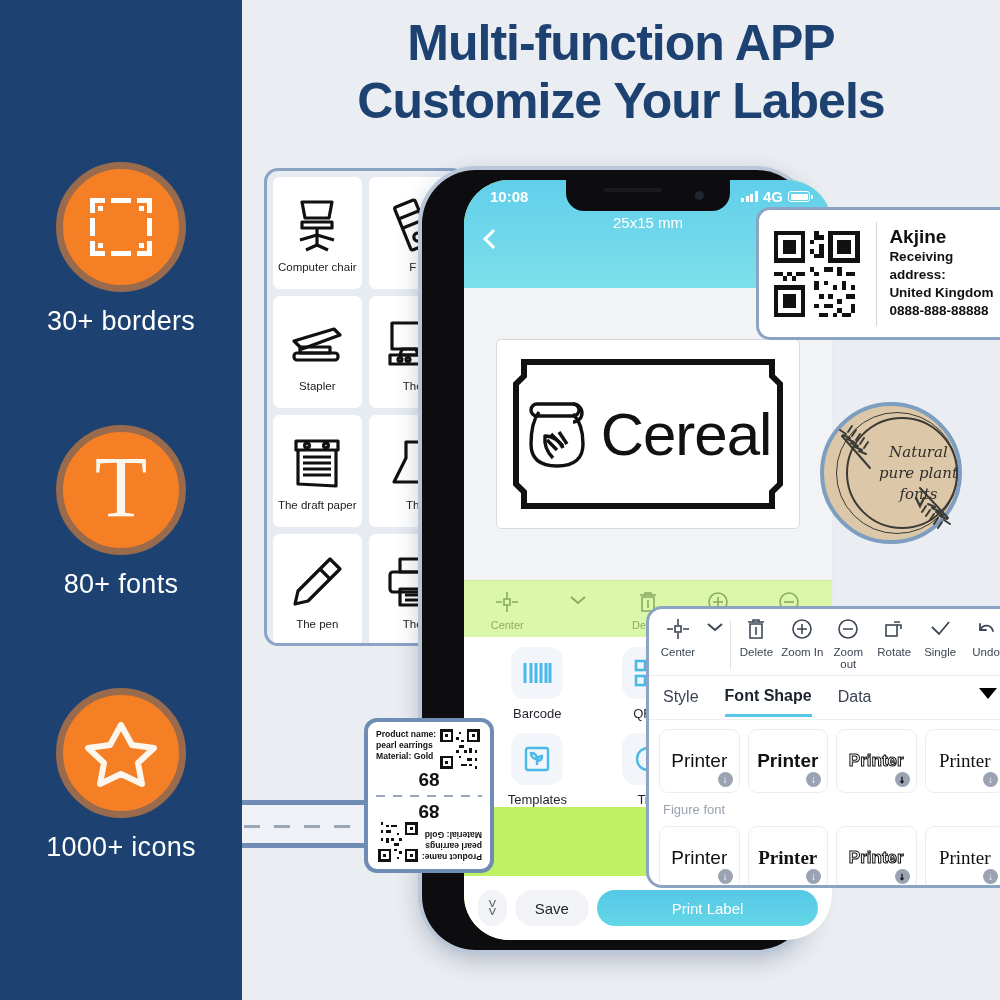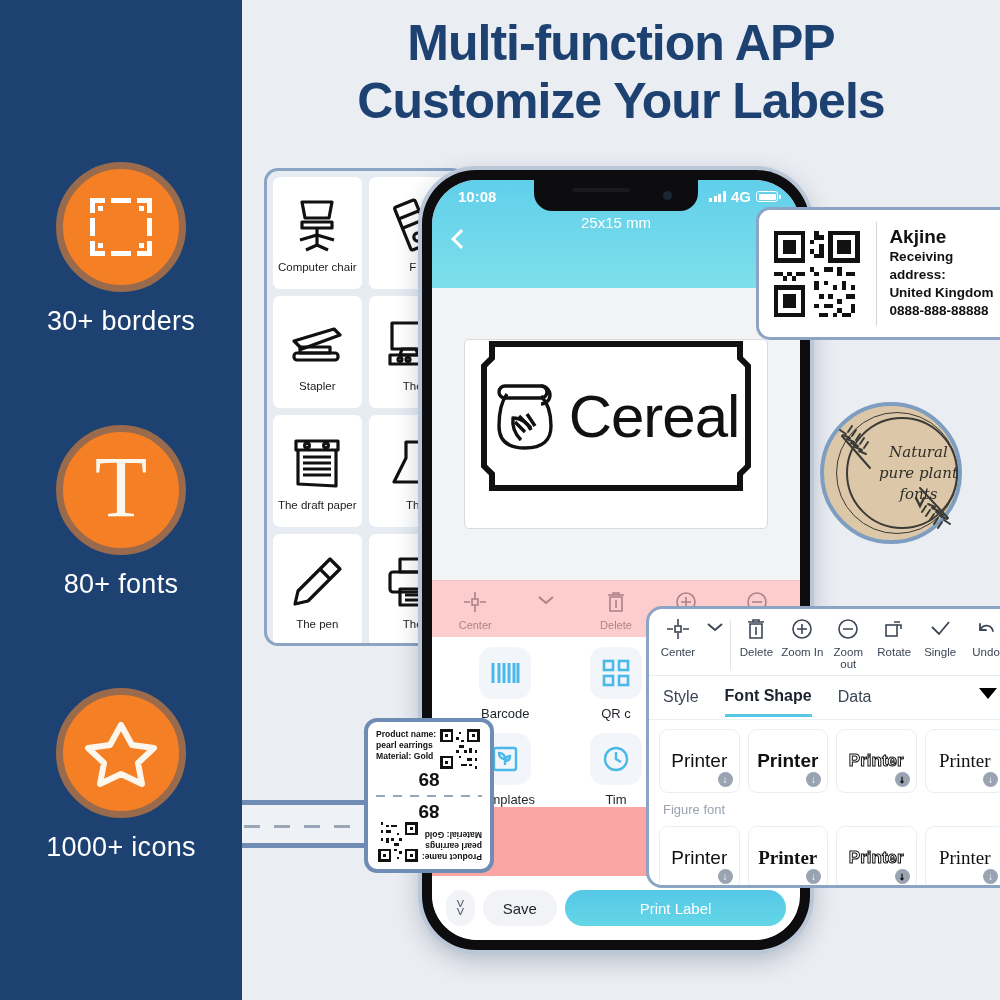--- a/index.html
+++ b/index.html
@@ -83,21 +83,21 @@
 
   
   #phone {
     position: absolute; left: 180px; top: 170px; width: 388px; height: 780px;
     background: #0d0d0f; border-radius: 54px;
     box-shadow: 0 0 0 4px #b9c7d8, 0 8px 26px rgba(20,40,70,.30);
     padding: 10px;
   }
   #screen {
     position: relative; width: 100%; height: 100%;
-    background: #fca5a5; border-radius: 45px; overflow: hidden;
+    background: #bef264; border-radius: 45px; overflow: hidden; margin-left: 32px;
   }
   #notch {
     position: absolute; top: 0; left: 50%; transform: translateX(-50%);
     width: 164px; height: 31px; background: #0d0d0f;
     border-bottom-left-radius: 18px; border-bottom-right-radius: 18px; z-index: 6;
   }
   #notch .cam {
     position: absolute; right: 26px; top: 11px; width: 9px; height: 9px;
     border-radius: 50%; background: #1d2733;
   }
@@ -136,21 +136,21 @@
     border-left: 3px solid #fff; border-bottom: 3px solid #fff;
     transform: rotate(45deg);
   }
 
   #canvas-area {
     height: 292px; display: flex; align-items: center; justify-content: center;
     background: #f2f3f5;
   }
   #label-card {
     width: 304px; height: 190px; background: #fff; border: 1px solid #d7dade;
-    border-radius: 5px; display: flex; align-items: flex-start; justify-content: center;
+    border-radius: 5px; display: flex; align-items: center; justify-content: center;
   }
   #label-inner {
     width: 284px; height: 152px; position: relative;
     display: flex; align-items: center; justify-content: center; gap: 6px;
   }
   #label-text { font-size: 60px; color: #111; letter-spacing: -1px; }
 
   
   #phone-toolbar {
     display: flex; align-items: flex-start; padding: 10px 8px 6px;

